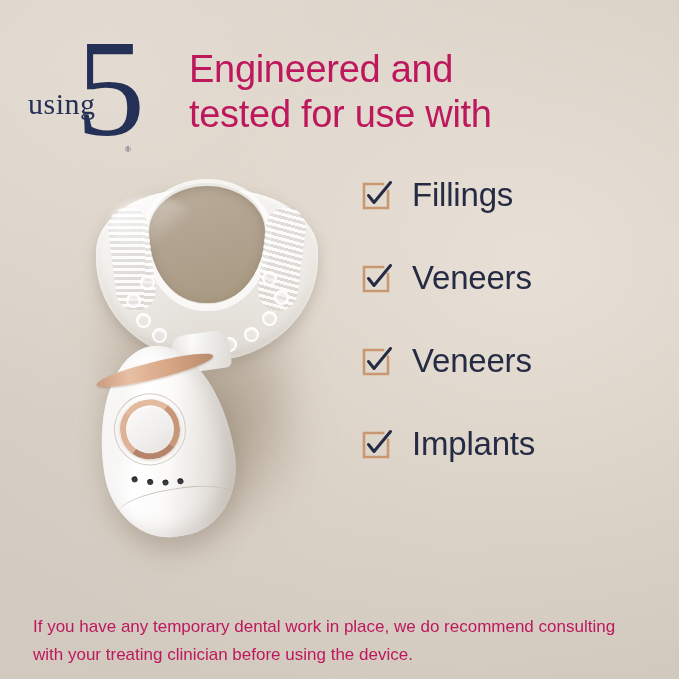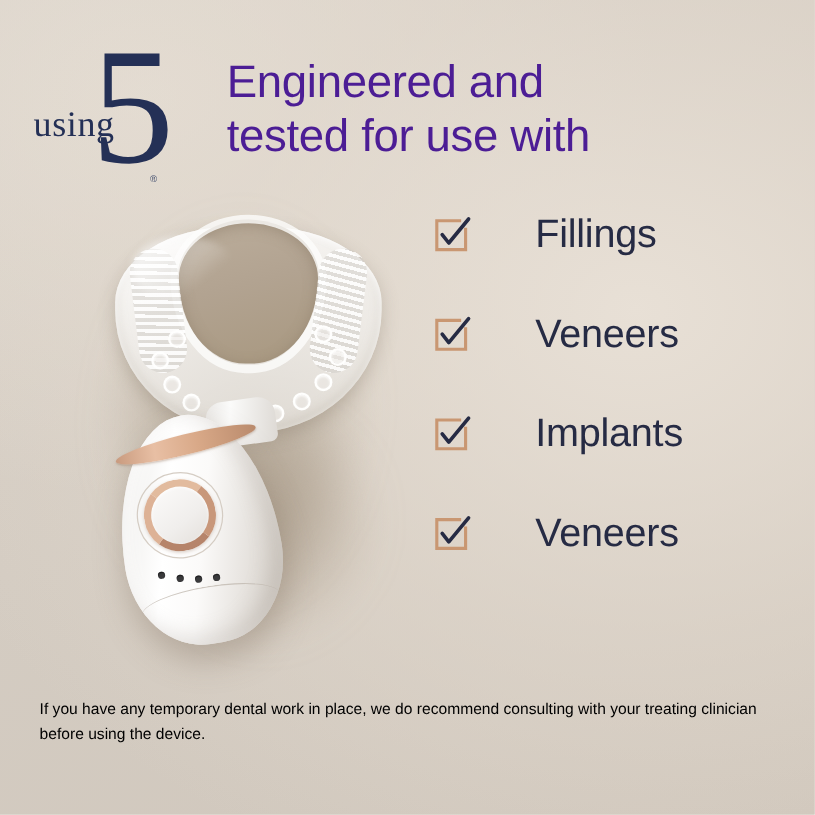--- a/index.html
+++ b/index.html
@@ -71,21 +71,21 @@
   
   .heading {
     position: absolute;
     left: 189px;
     top: 47px;
     width: 420px;
     font-family: "Liberation Sans", sans-serif;
     font-size: 38px;
     font-weight: 400;
     line-height: 1.18;
-    color: #4c1d95;
+    color: #be185d;
     letter-spacing: -0.3px;
     white-space: pre-line;
   }
 
   
   .device {
     position: absolute;
     left: 60px;
     top: 175px;
     width: 300px;
@@ -287,21 +287,20 @@
     position: absolute;
     left: 362px;
     top: 178px;
     width: 290px;
   }
   .check-row {
     position: relative;
     height: 83px;
     display: flex;
     align-items: flex-start;
-    gap: 34px;
   }
   .checkbox {
     position: relative;
     width: 28px;
     height: 28px;
     flex: 0 0 28px;
     margin-top: 4px;
   }
   .checkbox svg { display: block; overflow: visible; }
   .check-label {
@@ -311,26 +310,26 @@
     font-weight: 400;
     color: #262b44;
     line-height: 1;
     letter-spacing: -0.2px;
   }
 
   
   .footnote {
     position: absolute;
     left: 33px;
-    top: 580px;
+    top: 613px;
     width: 610px;
     font-family: "Liberation Sans", sans-serif;
-    font-size: 13px;
+    font-size: 17px;
     line-height: 1.62;
-    color: #000000;
+    color: #be185d;
   }
 </style>
 </head>
 <body>
 
 <div id="canvas">
 
   <div class="bg-light"></div>
 
   <div class="logo">
@@ -409,30 +408,30 @@
       <div class="check-label">Veneers</div>
     </div>
 
     <div class="check-row">
       <div class="checkbox">
         <svg width="28" height="28" viewBox="0 0 28 28">
           <path d="M26 9 L26 26 L2 26 L2 2 L21 2" fill="none" stroke="#c99772" stroke-width="2.6" stroke-linecap="square"></path>
           <path d="M6.5 13.5 L12 20.5 L28.5 0.5" fill="none" stroke="#262b44" stroke-width="3" stroke-linecap="round" stroke-linejoin="round"></path>
         </svg>
       </div>
-      <div class="check-label">Implants</div>
+      <div class="check-label">Veneers</div>
     </div>
 
     <div class="check-row">
       <div class="checkbox">
         <svg width="28" height="28" viewBox="0 0 28 28">
           <path d="M26 9 L26 26 L2 26 L2 2 L21 2" fill="none" stroke="#c99772" stroke-width="2.6" stroke-linecap="square"></path>
           <path d="M6.5 13.5 L12 20.5 L28.5 0.5" fill="none" stroke="#262b44" stroke-width="3" stroke-linecap="round" stroke-linejoin="round"></path>
         </svg>
       </div>
-      <div class="check-label">Veneers</div>
+      <div class="check-label">Implants</div>
     </div>
 
   </div>
 
   <div class="footnote">If you have any temporary dental work in place, we do recommend consulting with your treating clinician before using the device.</div>
 
 </div>
 
 </body></html>

